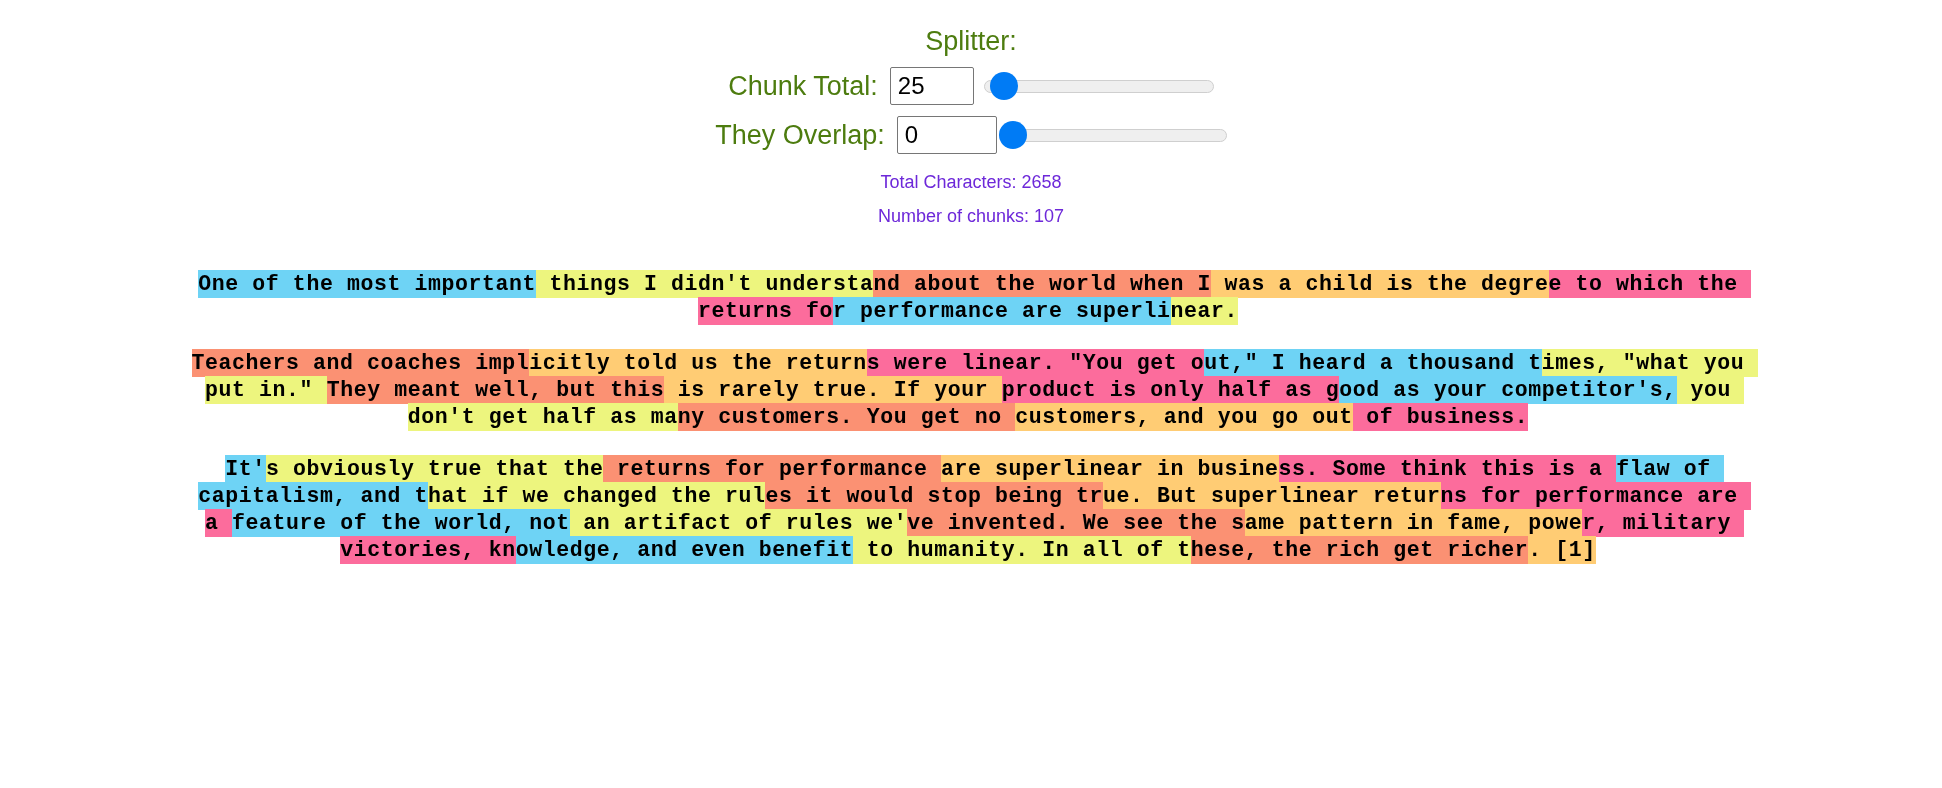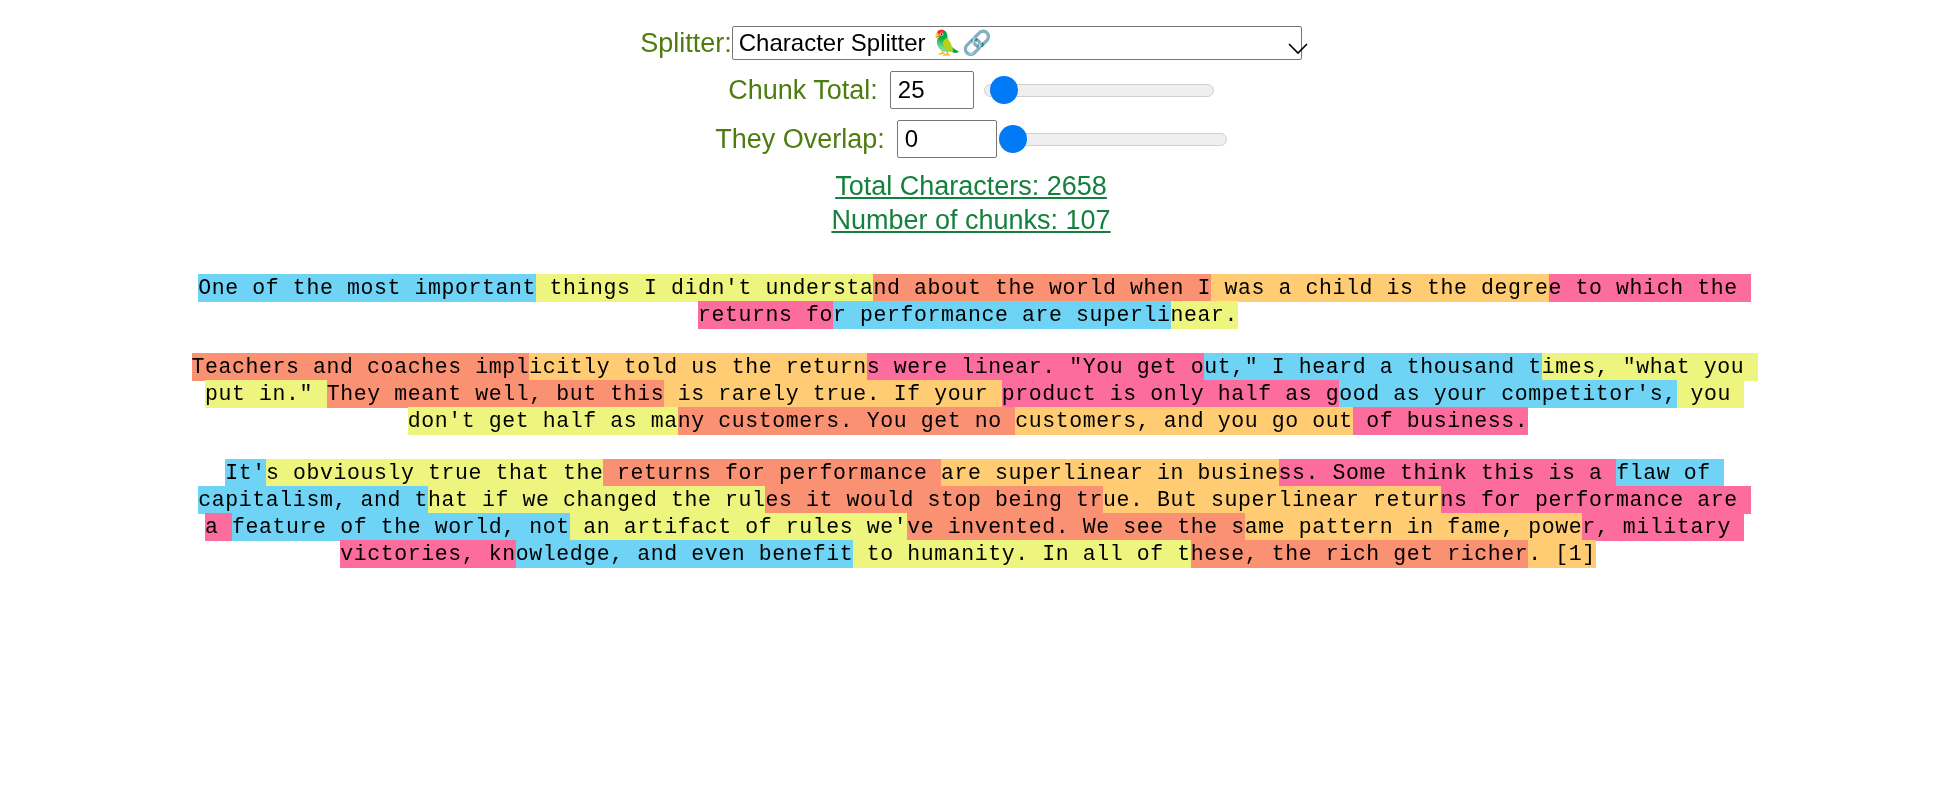--- a/index.html
+++ b/index.html
@@ -104,60 +104,50 @@
   }
   .slider.size .track { width: 230px; }
   .slider.overlap .track { width: 220px; }
 
   
   .stats {
     text-align: center;
     margin-top: 6px;
   }
   .stats div {
-    font-size: 27px;
+    font-size: 18px;
     line-height: 34px;
-    color: #15803d;
-    text-decoration: underline;
+    color: #6d28d9;
   }
 
   
   .chunk-area {
     margin-top: 38px;
     font-family: "Liberation Mono", monospace;
     font-size: 21.5px;
     line-height: 27px;
     text-align: center;
     letter-spacing: 0.6px;
   }
   .para {
     margin: 0 6px 25px 0;
     white-space: pre-wrap;
     word-break: break-word;
+    font-weight: bold;
   }
   .para:last-child { margin-bottom: 0; }
   .chunk { padding: 2px 0; }
 </style>
 </head>
 <body>
 
 <div class="app">
 
   <div class="control-row">
     <span class="control-label">Splitter:</span>
-    <span class="select-wrap">
-      <select class="splitter-select">
-        <option>Character Splitter 🦜🔗</option>
-      </select>
-      <span class="select-caret">
-        <svg width="20" height="12" viewBox="0 0 20 12">
-            <path d="M1 1 L10 10 L19 1" fill="none" stroke="#000" stroke-width="1.6"></path>
-          </svg>
-      </span>
-    </span>
   </div>
 
   <div class="control-row">
     <span class="control-label">Chunk Total:</span>
     <span style="width:12px"></span>
     <input class="num-field" type="text" value="25" style="">
     <span class="slider size">
       <span class="track"></span>
       <span class="thumb" id="size-thumb" style="left: 9%;"></span>
     </span>

